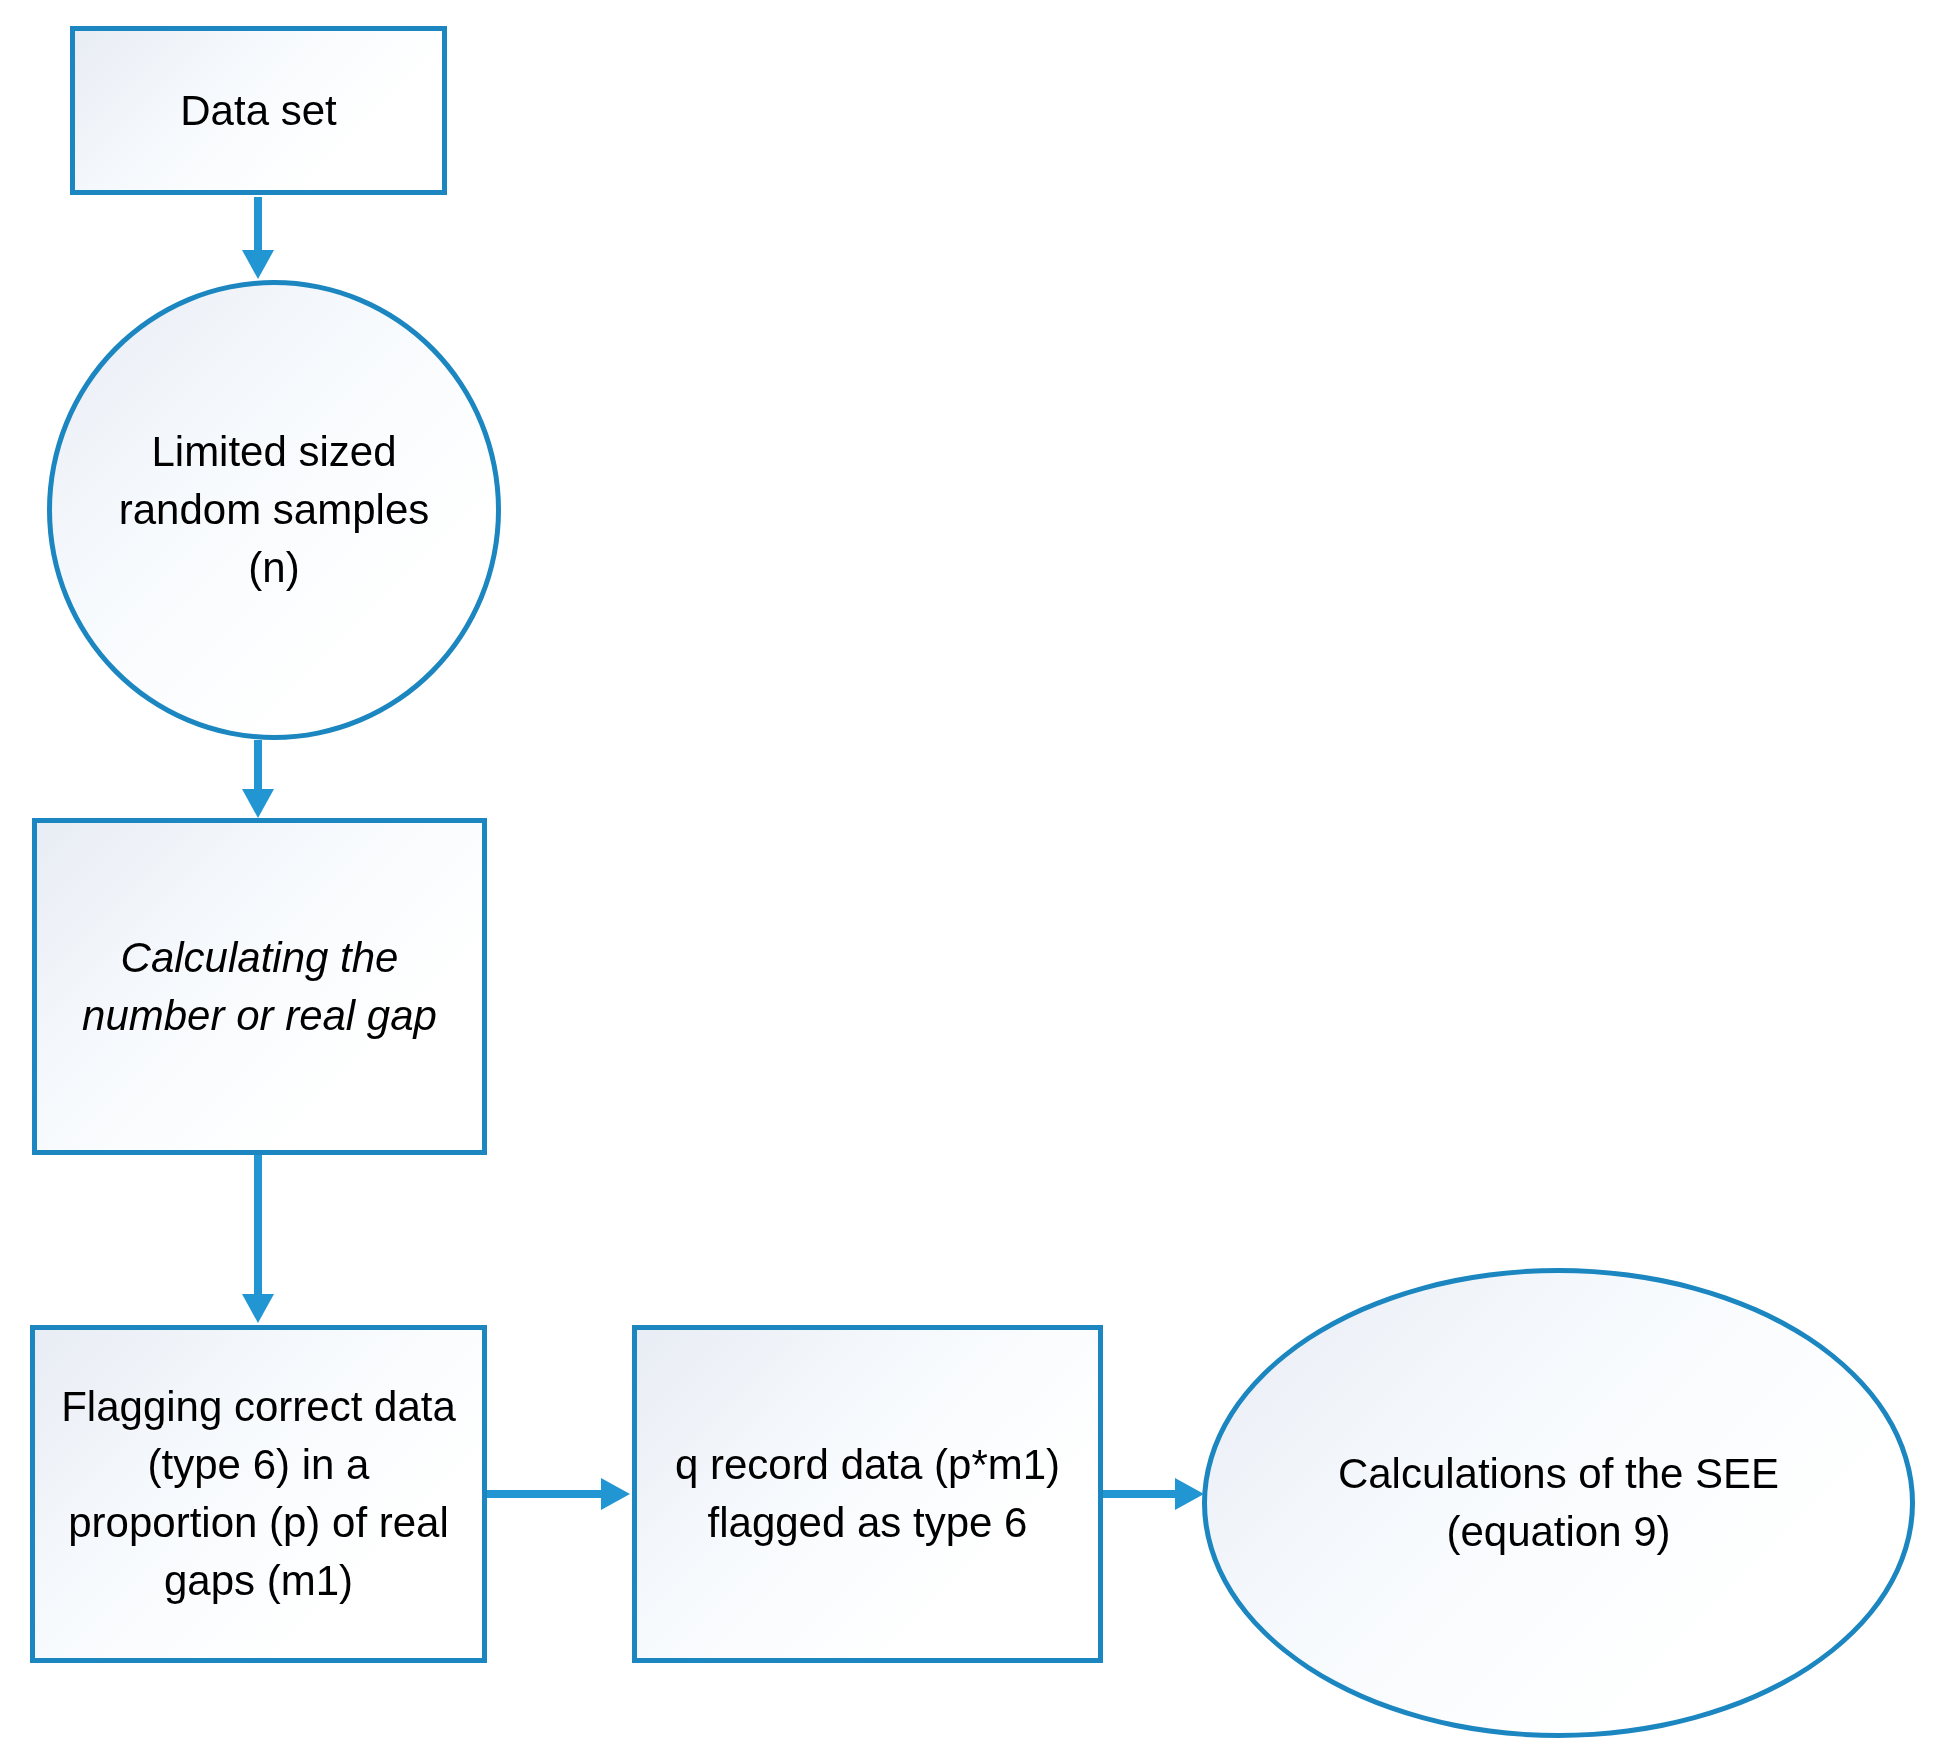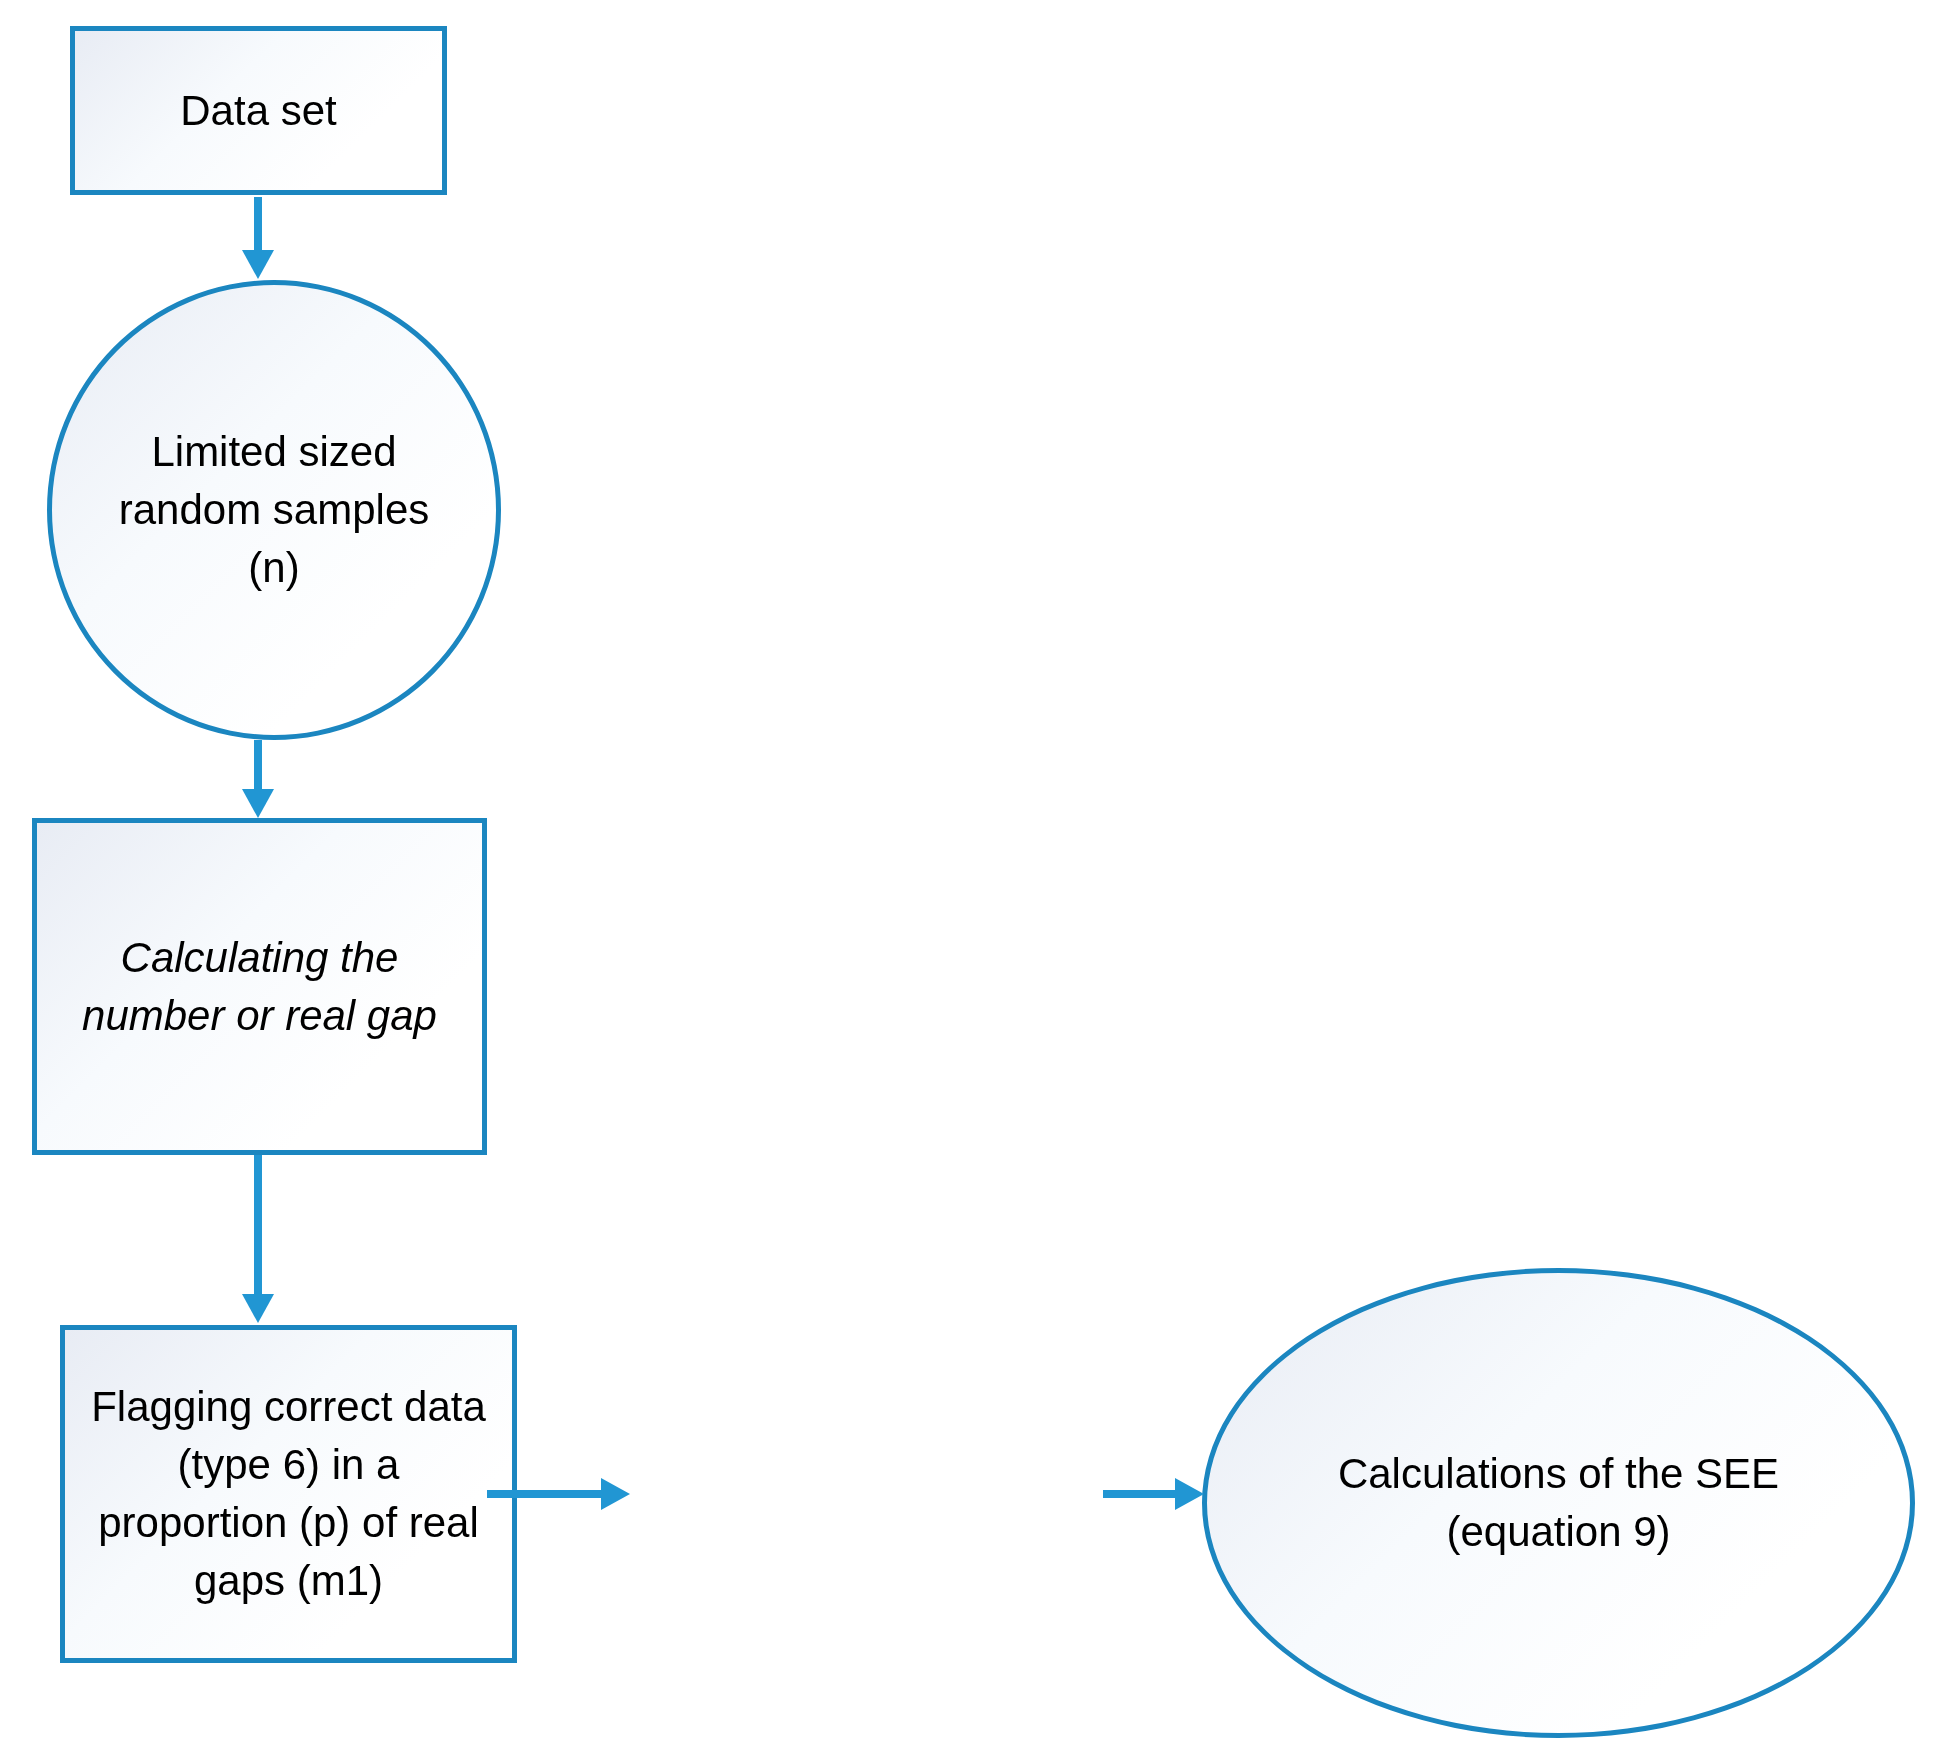--- a/index.html
+++ b/index.html
@@ -35,21 +35,21 @@
     white-space: pre-line;
     padding: 0 10px;
   }
   .shape-circle, .shape-ellipse {
     border-radius: 50%;
   }
   
   #node-data-set        { left: 70px;   top: 26px;   width: 377px; height: 169px; }
   #node-random-samples  { left: 47px;   top: 280px;  width: 454px; height: 460px; }
   #node-calculating     { left: 32px;   top: 818px;  width: 455px; height: 337px; font-style: italic; }
-  #node-flagging        { left: 30px;   top: 1325px; width: 457px; height: 338px; margin-left: 30px; }
+  #node-flagging        { left: 30px;   top: 1325px; width: 457px; height: 338px; }
   #node-q-record        { left: 632px;  top: 1325px; width: 471px; height: 338px; }
   #node-see             { left: 1202px; top: 1268px; width: 713px; height: 470px; }
 
   svg.arrows {
     position: absolute;
     left: 0;
     top: 0;
     width: 1942px;
     height: 1746px;
     pointer-events: none;
@@ -84,20 +84,24 @@
 number or real gap</span>
   </div>
 
   <div class="node shape-rect" id="node-flagging">
     <span class="label">Flagging correct data
 (type 6) in a
 proportion (p) of real
 gaps (m1)</span>
   </div>
 
+  <div class="node shape-rect" id="node-q-record">
+    <span class="label">q record data (p*m1)
+flagged as type 6</span>
+  </div>
 
   <div class="node shape-ellipse" id="node-see">
     <span class="label">Calculations of the SEE
 (equation 9)</span>
   </div>
 
   <svg class="arrows" viewBox="0 0 1942 1746">
     <g>
       <line class="arrow-line" x1="258" y1="197" x2="258" y2="252"></line>
       <polygon class="arrow-head" points="242,250 274,250 258,279"></polygon>

